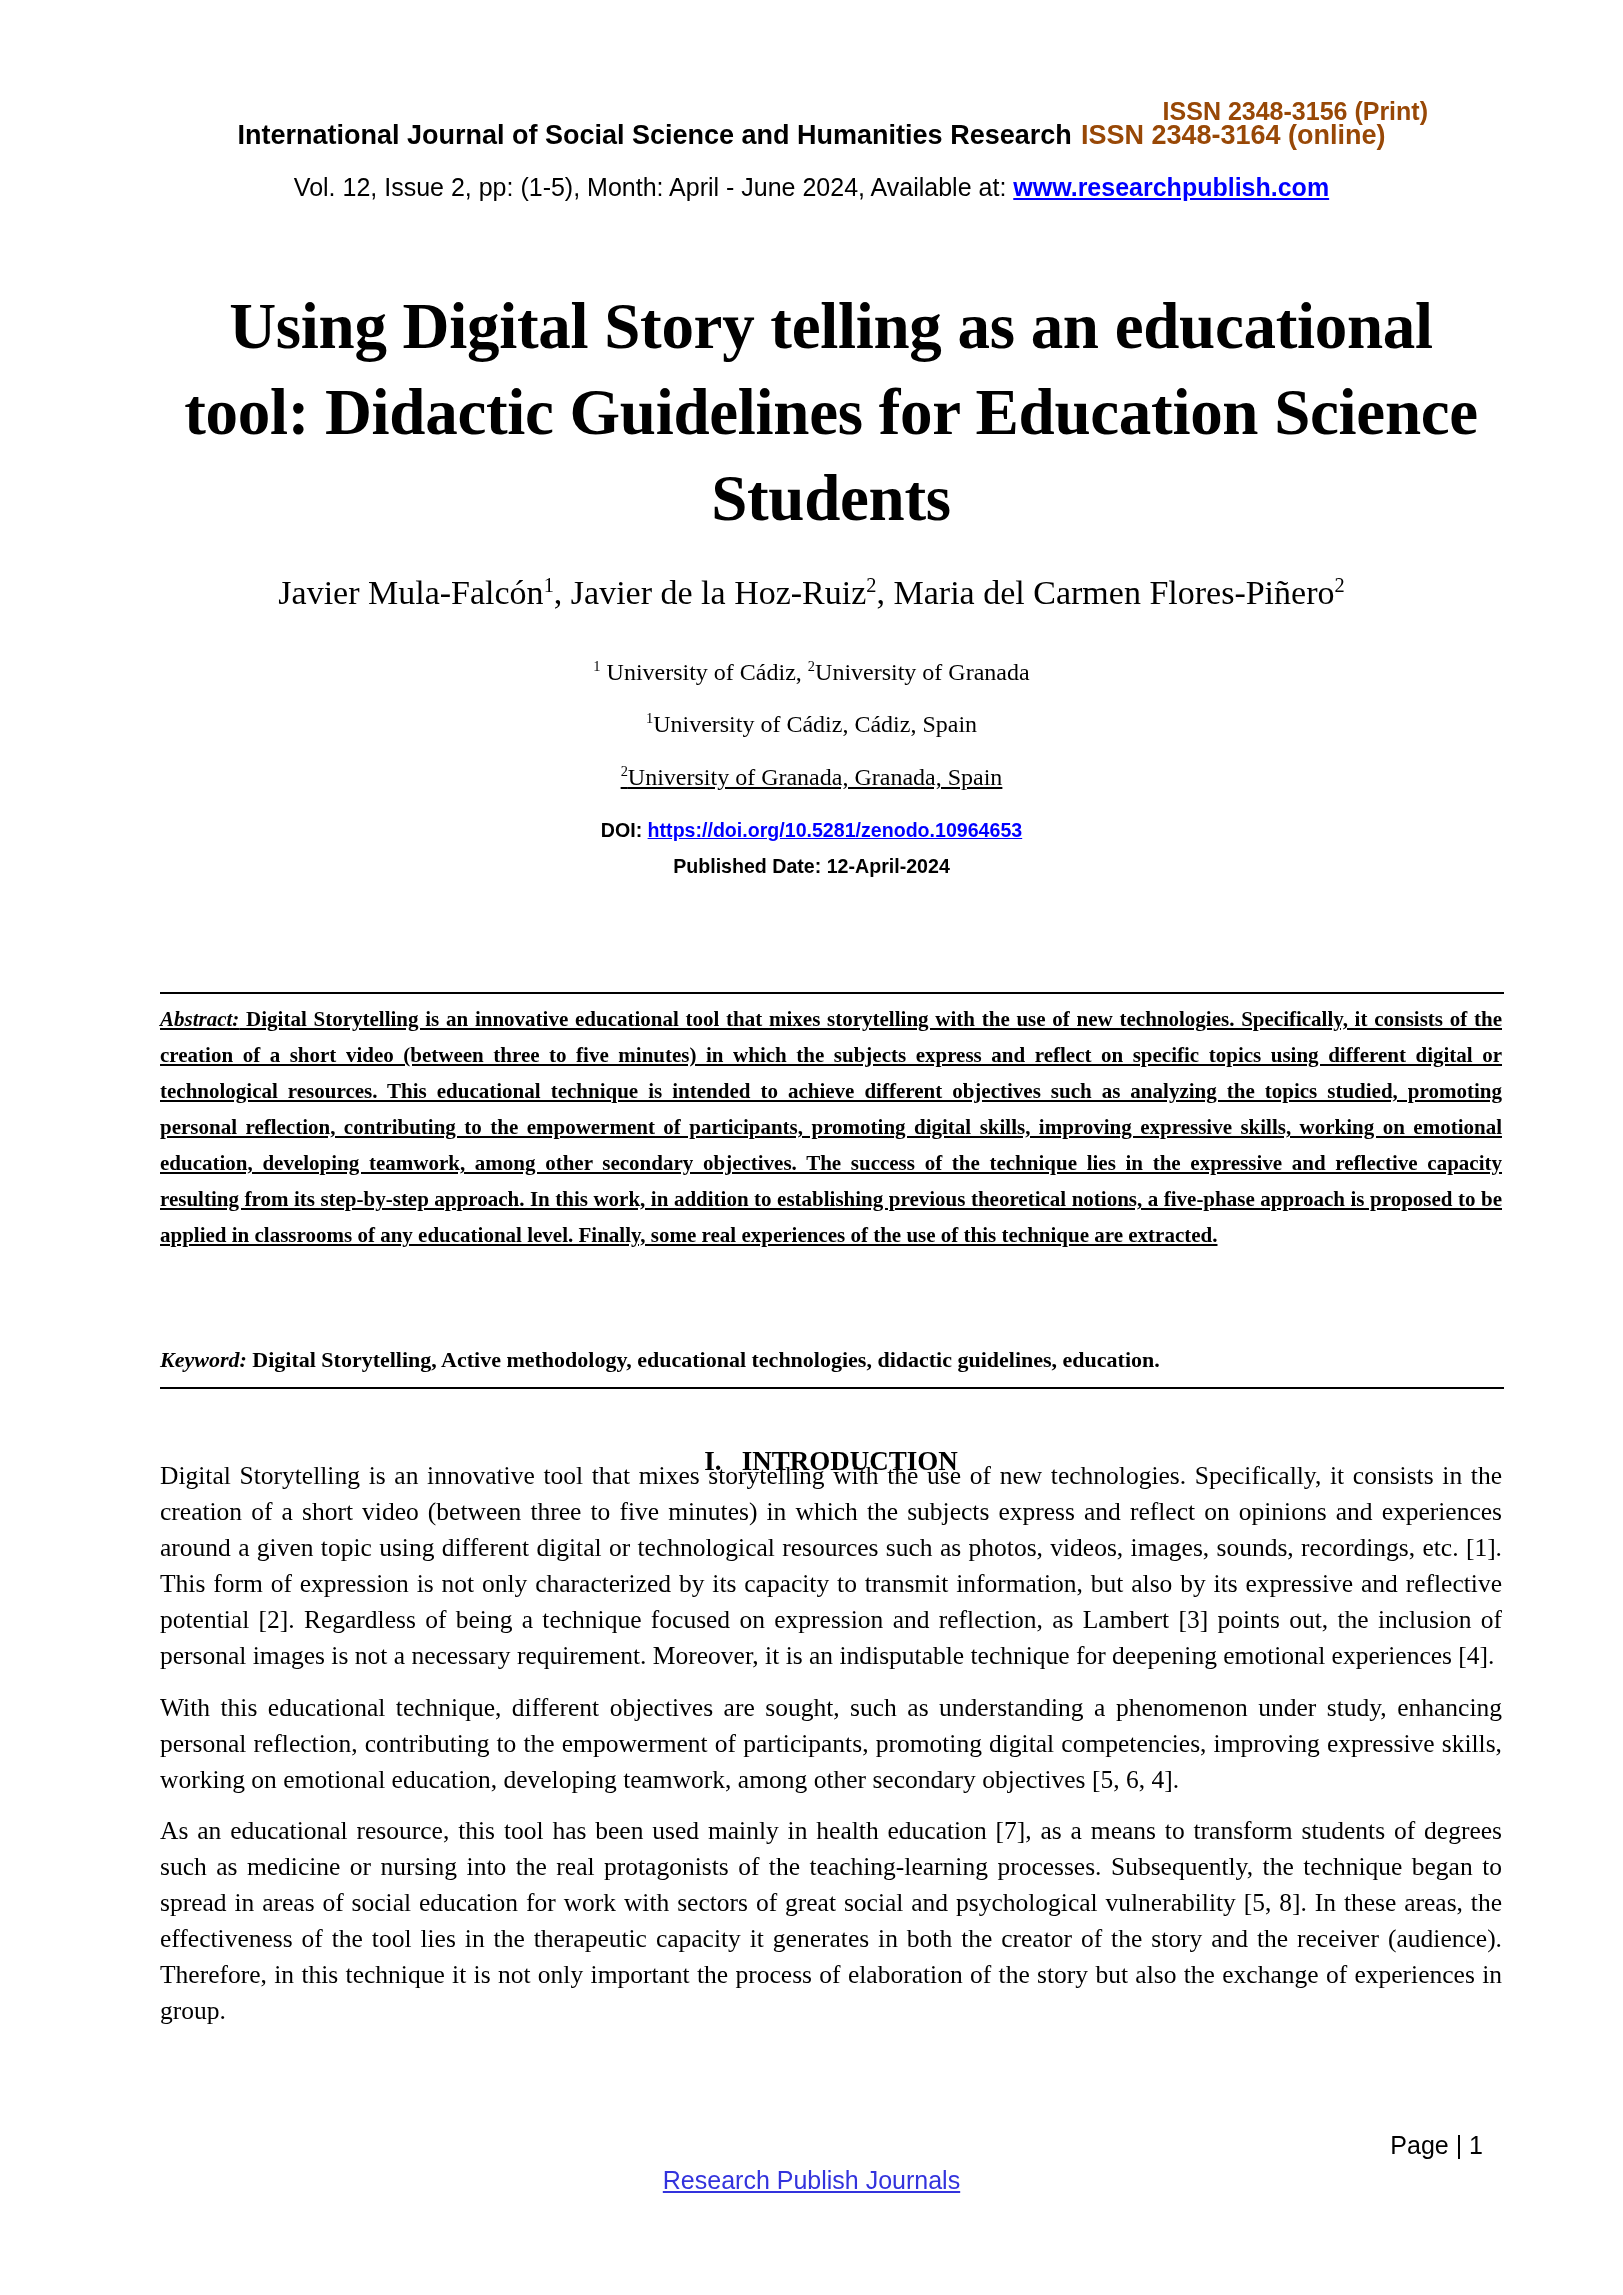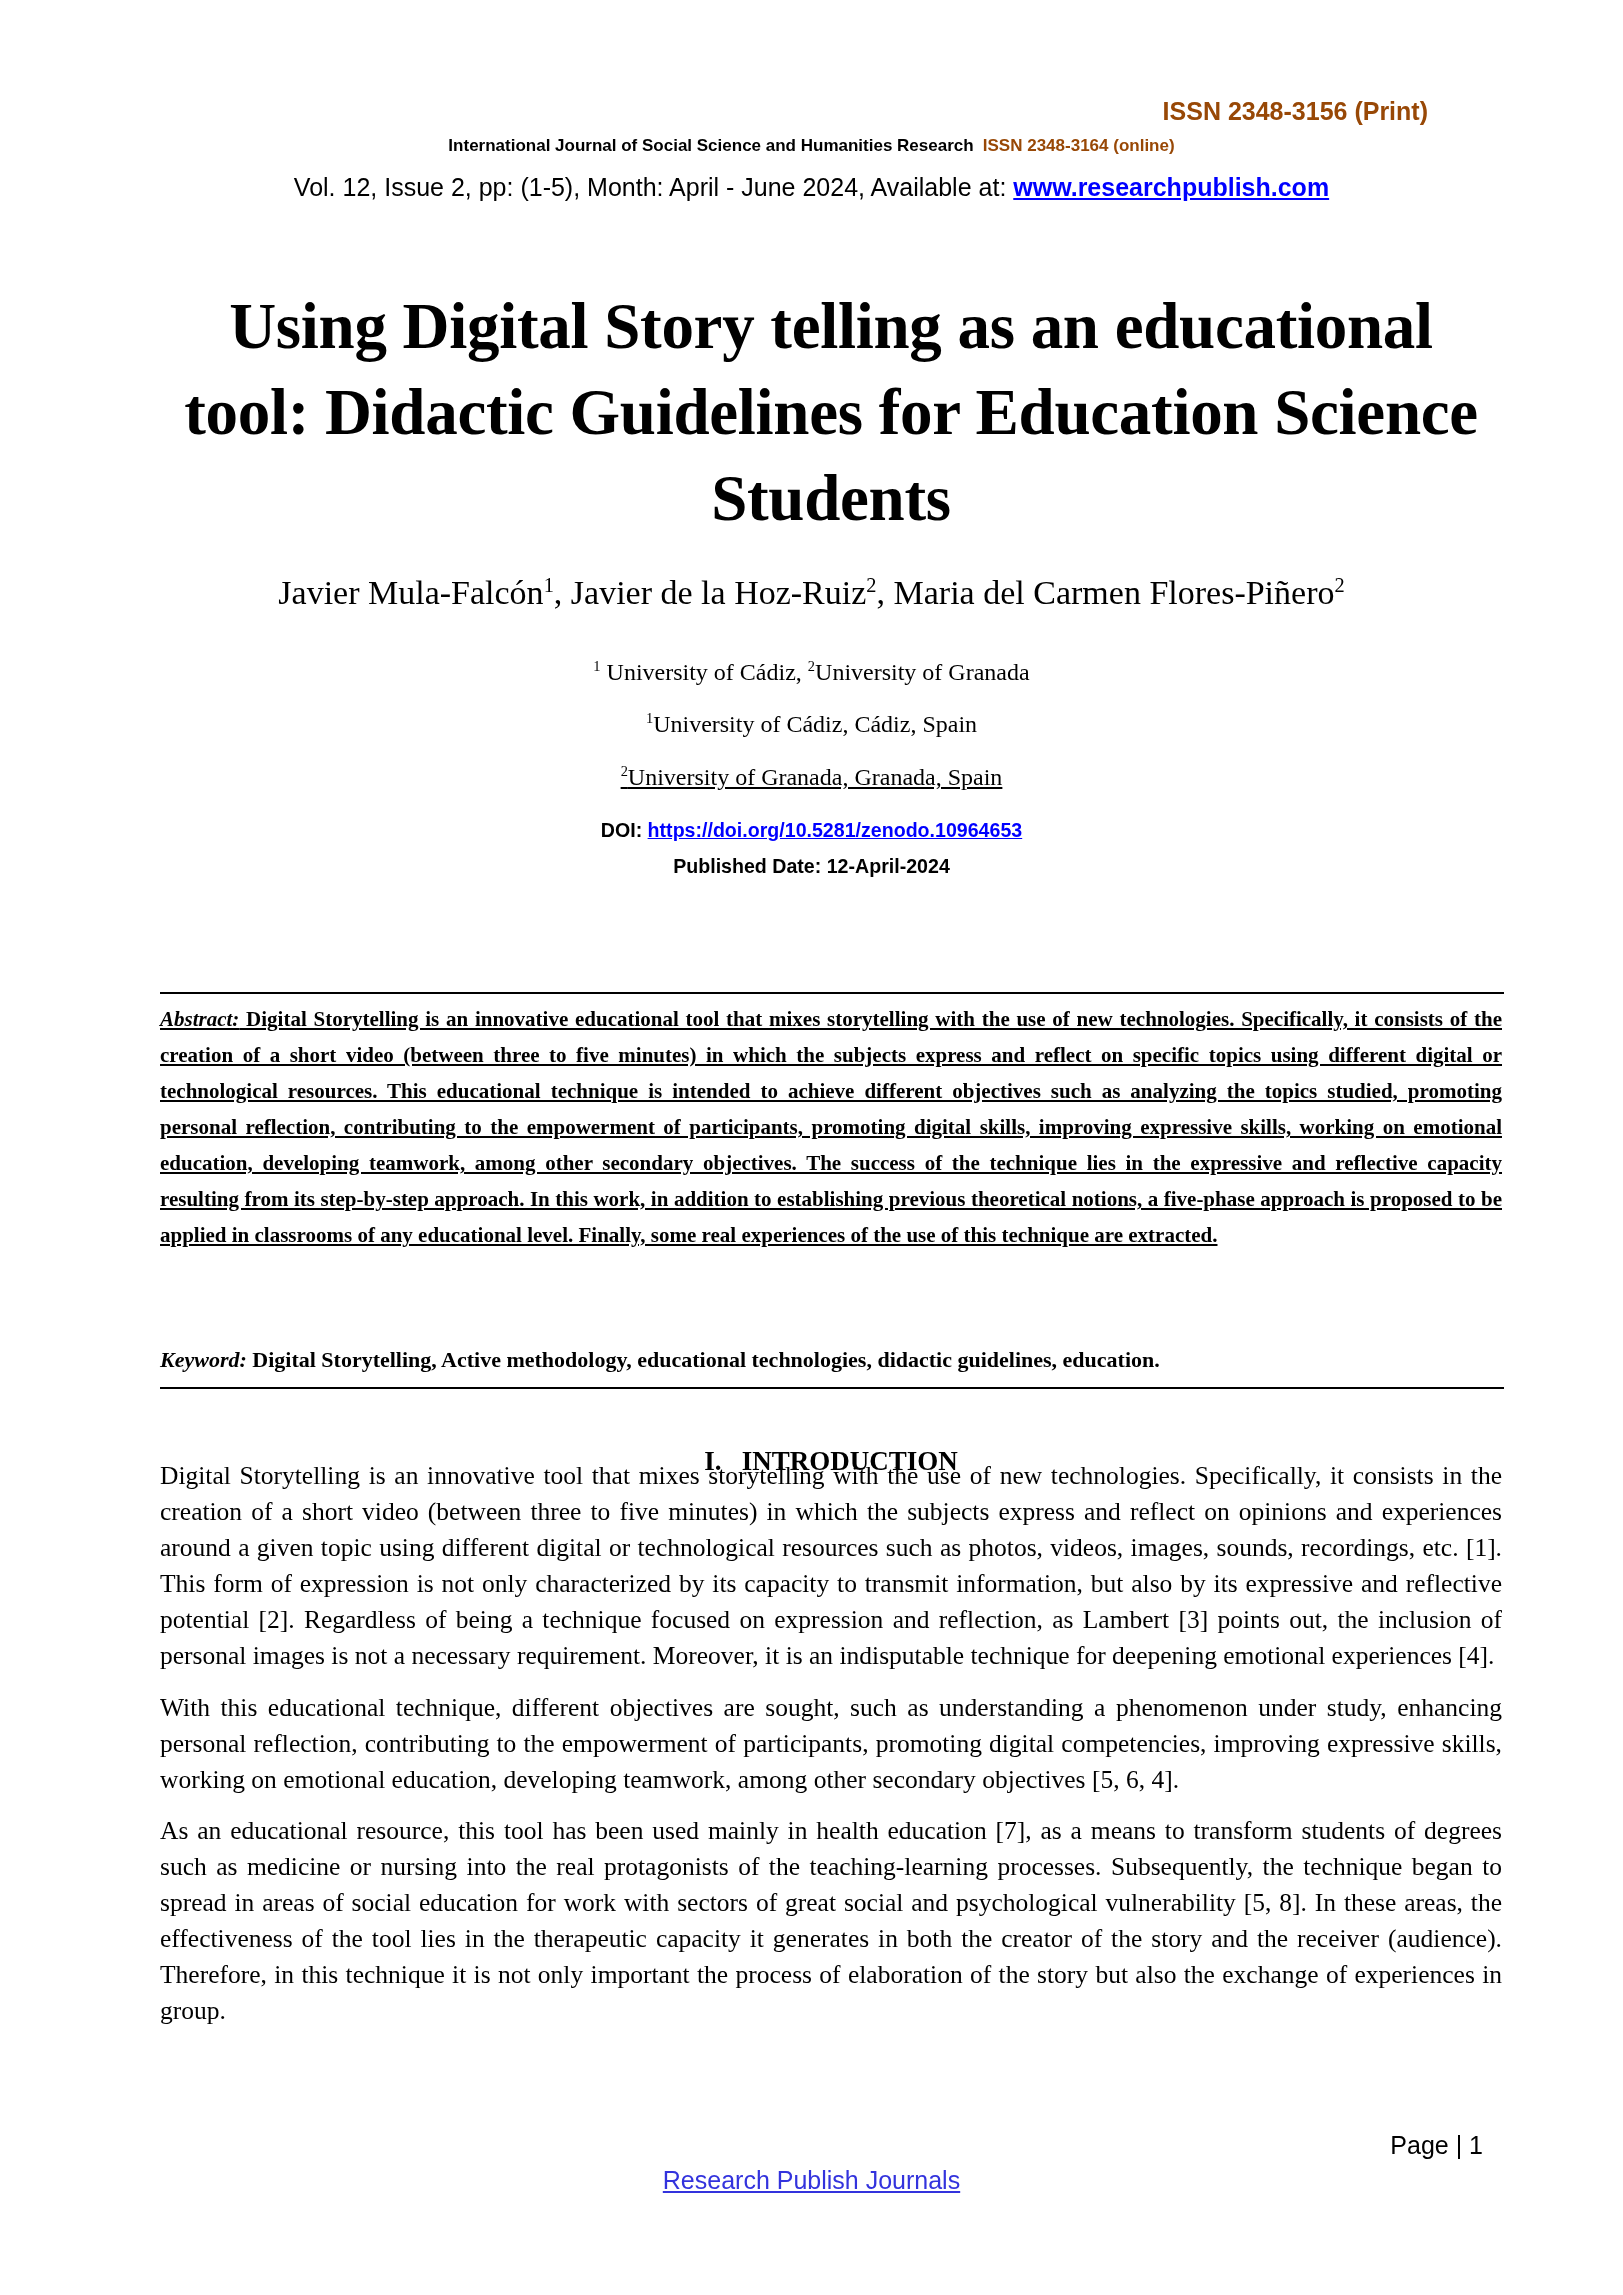--- a/index.html
+++ b/index.html
@@ -5,21 +5,21 @@
   html, body { margin: 0; padding: 0; background: #ffffff; }
   body { width: 1623px; height: 2295px; position: relative; overflow: hidden; color: #000; }
   .abs { position: absolute; }
   .sans { font-family: "Liberation Sans", "DejaVu Sans", sans-serif; }
   .serif { font-family: "Liberation Serif", "DejaVu Serif", serif; }
 
   
   .hdr-issn { right: 195px; font-size: 25px; font-weight: bold; color: #984806; white-space: nowrap; line-height: 1; text-align: right; }
   #issn-print { top: 99px; }
   .hdr-line { left: 0; width: 1623px; text-align: center; white-space: nowrap; line-height: 1; }
-  #journal-line { top: 137px; font-size: 17px; font-weight: bold; }
+  #journal-line { top: 122px; font-size: 27px; font-weight: bold; }
   #journal-line .issn-online { color: #984806; margin-left: 9.2px; }
   #vol-line { top: 175px; font-size: 25px; }
   .link { color: #0000ff; text-decoration: underline; }
   #vol-line .link { font-weight: bold; }
 
   
   #title { left: 160px; width: 1342px; top: 283px; text-align: center; font-size: 65px; font-weight: bold; line-height: 86px; letter-spacing: -0.3px; }
 
   #authors { left: 0; width: 1623px; top: 576px; text-align: center; font-size: 34px; line-height: 1; white-space: nowrap; }
   sup { font-size: 0.6em; vertical-align: 0.6em; line-height: 0; }

